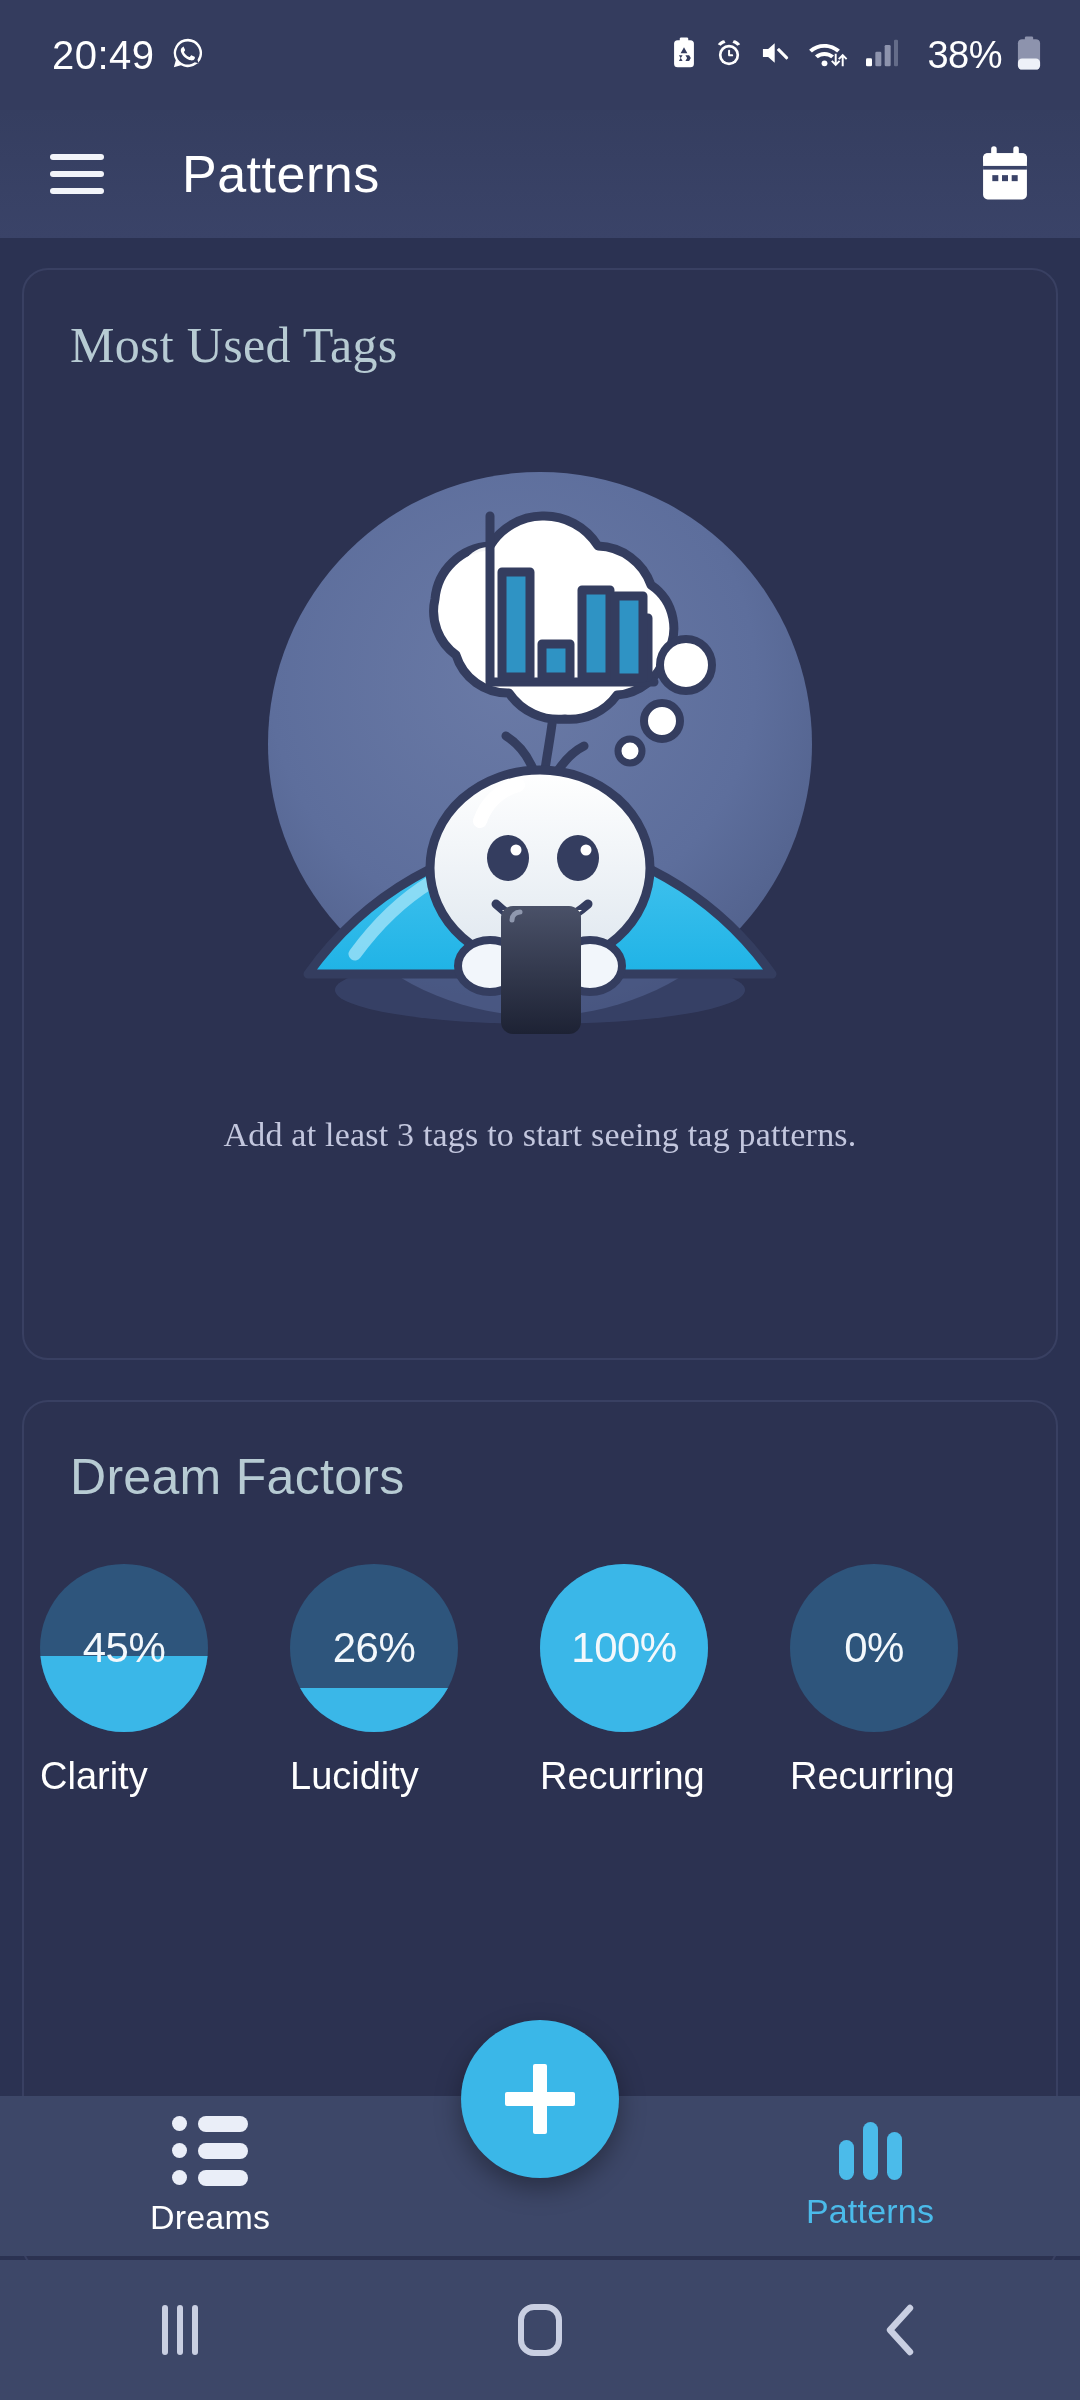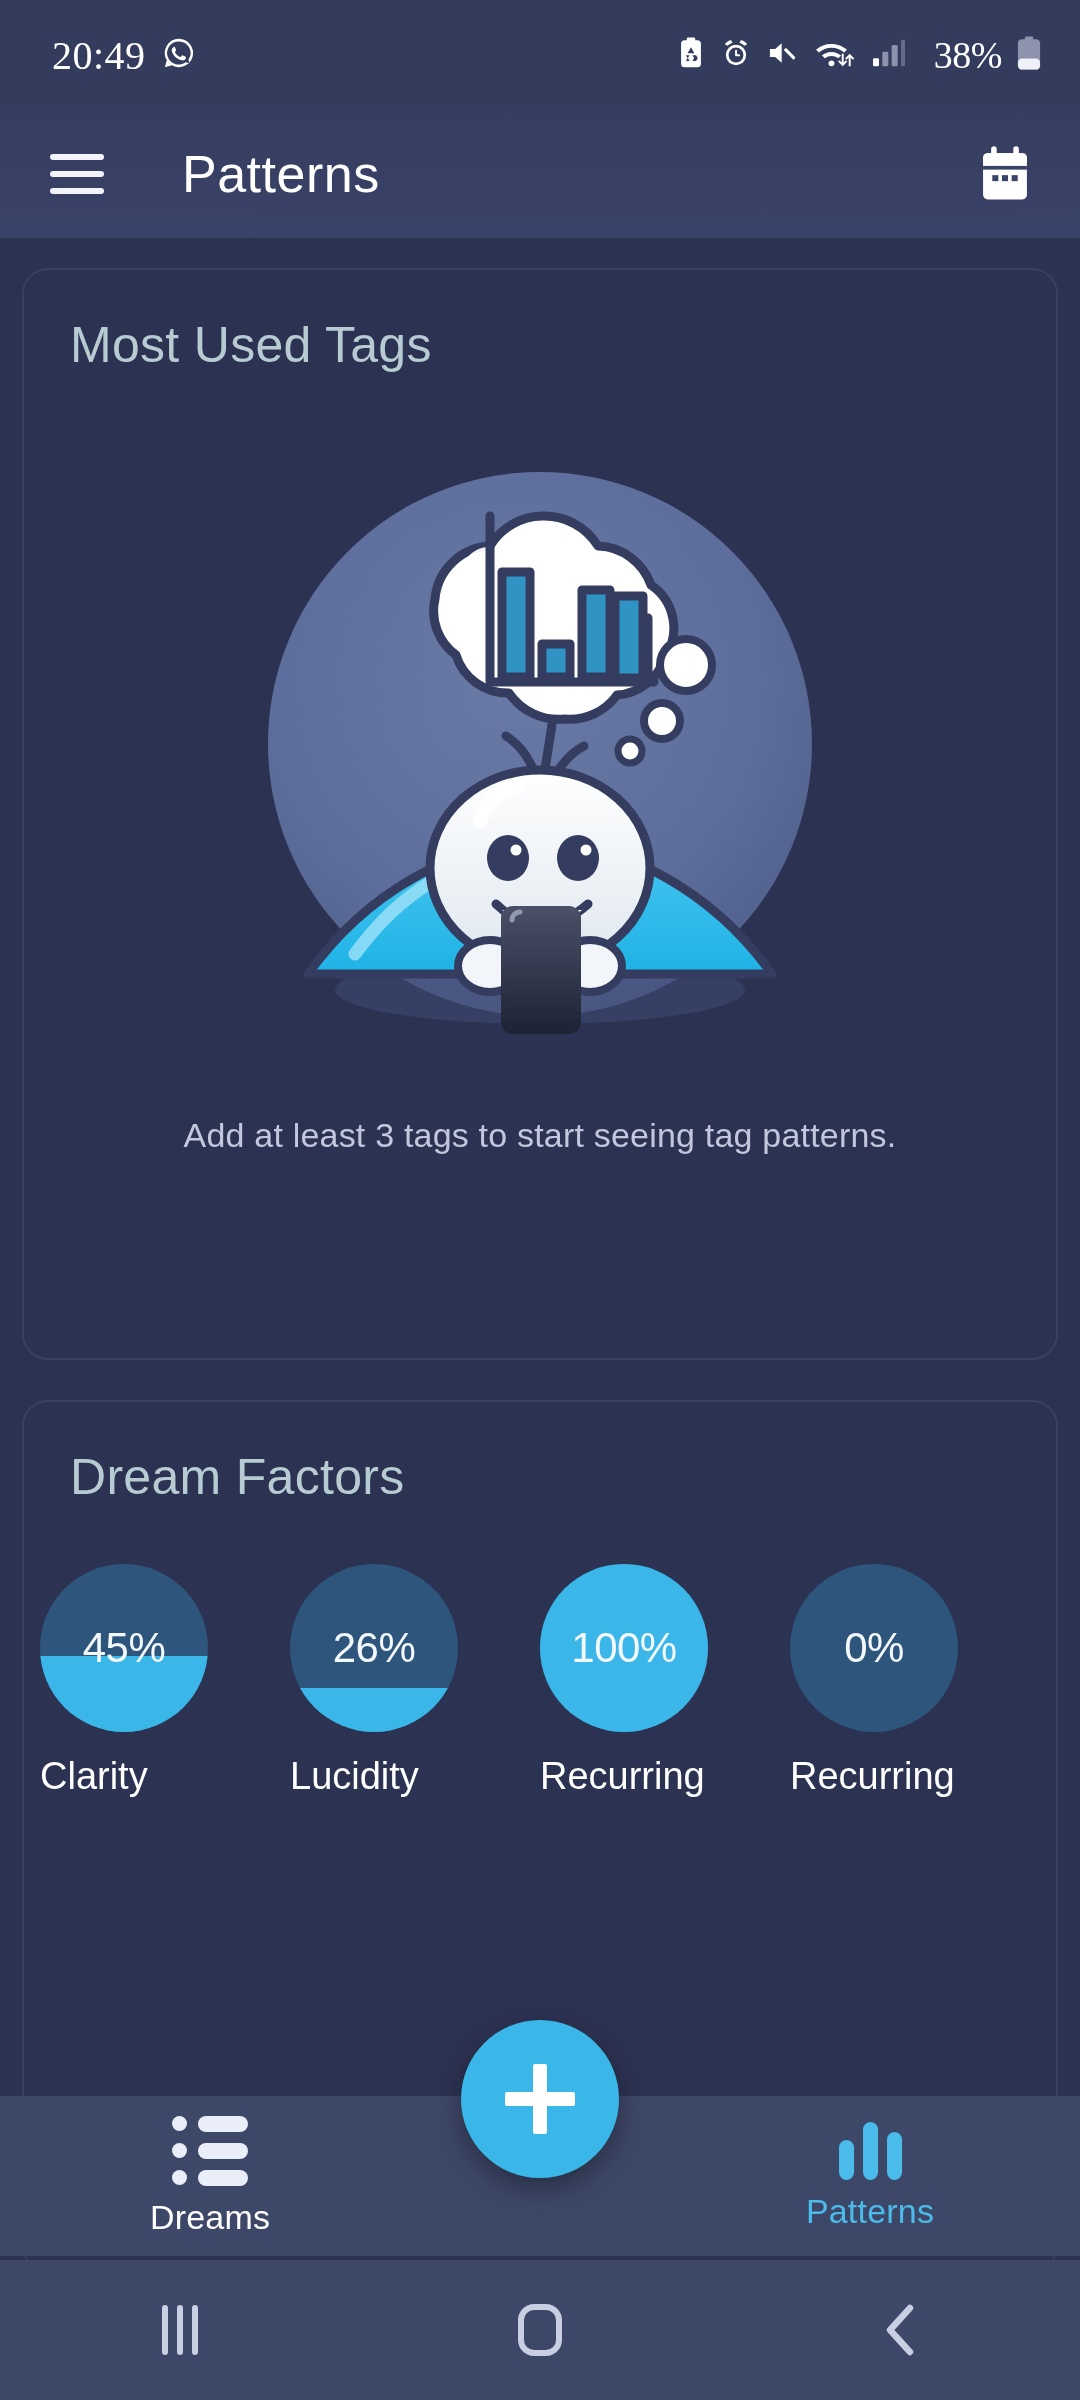--- a/index.html
+++ b/index.html
@@ -24,21 +24,20 @@
   .status-bar {
     position: absolute;
     top: 0; left: 0;
     width: 1080px;
     height: 110px;
     background: #343c5e;
     display: flex;
     align-items: center;
     justify-content: space-between;
     padding: 0 38px 0 52px;
-    font-family: Liberation Serif, serif;
   }
   .status-left {
     display: flex;
     align-items: center;
     gap: 16px;
   }
   .status-time {
     color: #ffffff;
     font-size: 40px;
     letter-spacing: 0.5px;
@@ -106,21 +105,21 @@
   }
 
   .card {
     position: absolute;
     left: 22px;
     width: 1036px;
     background: #2c3251;
     border: 2px solid #394062;
     border-radius: 26px;
   }
-  #card-tags  { top: 30px;  height: 1092px; }
+  #card-tags  { top: 30px;  height: 1092px; font-family: Liberation Serif, serif; }
   #card-factors { top: 1162px; height: 872px; }
   #card-third { top: 2086px; height: 200px; }
 
   .card-title {
     color: #b7cbd3;
     font-size: 50px;
     font-weight: 400;
     padding: 46px 0 0 46px;
     letter-spacing: 0.3px;
   }

